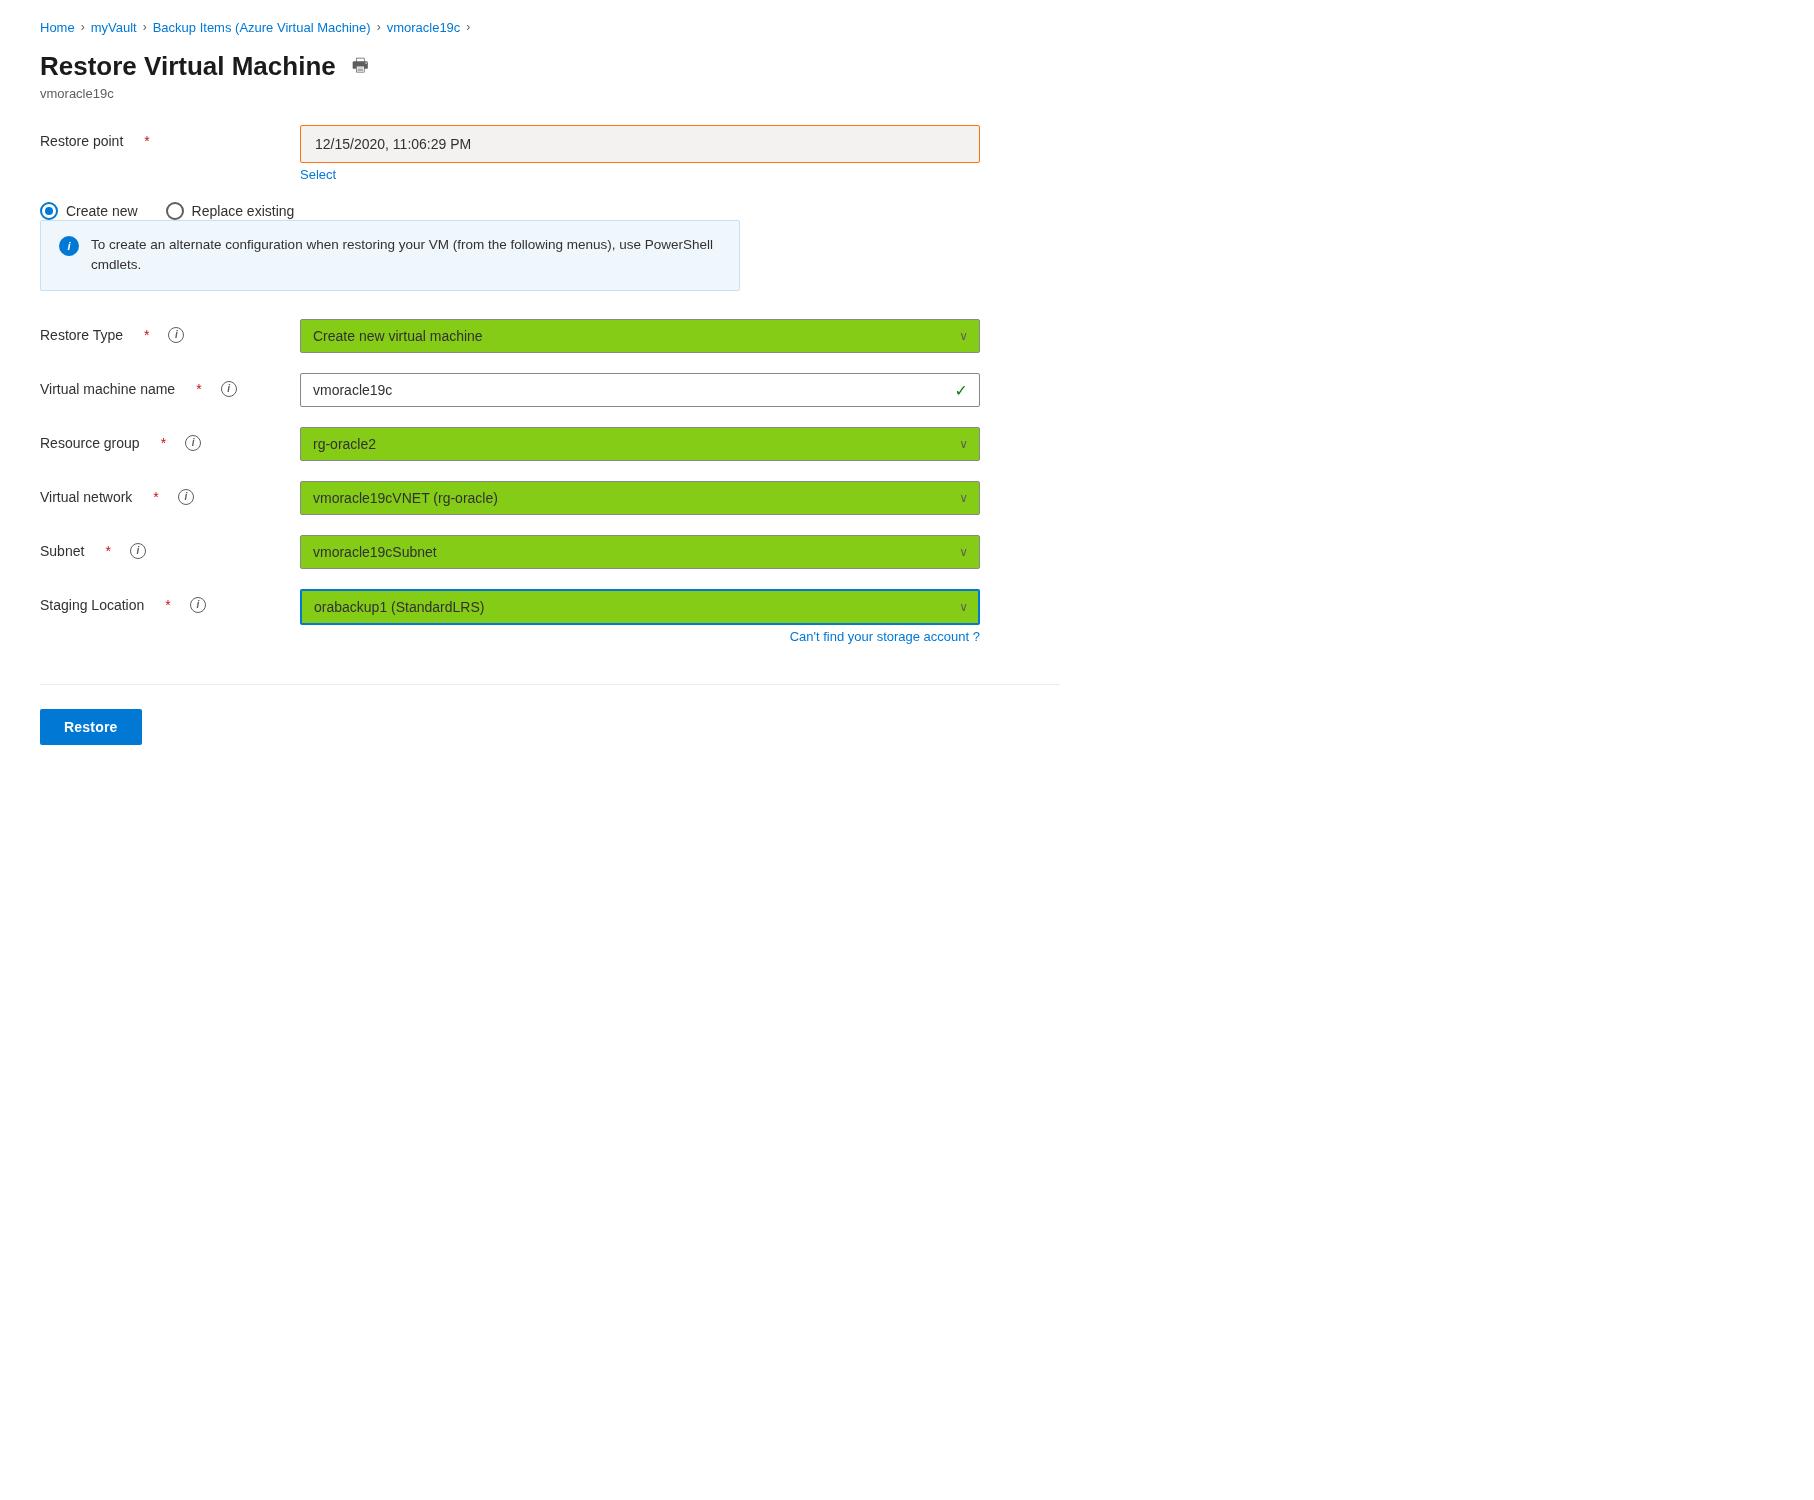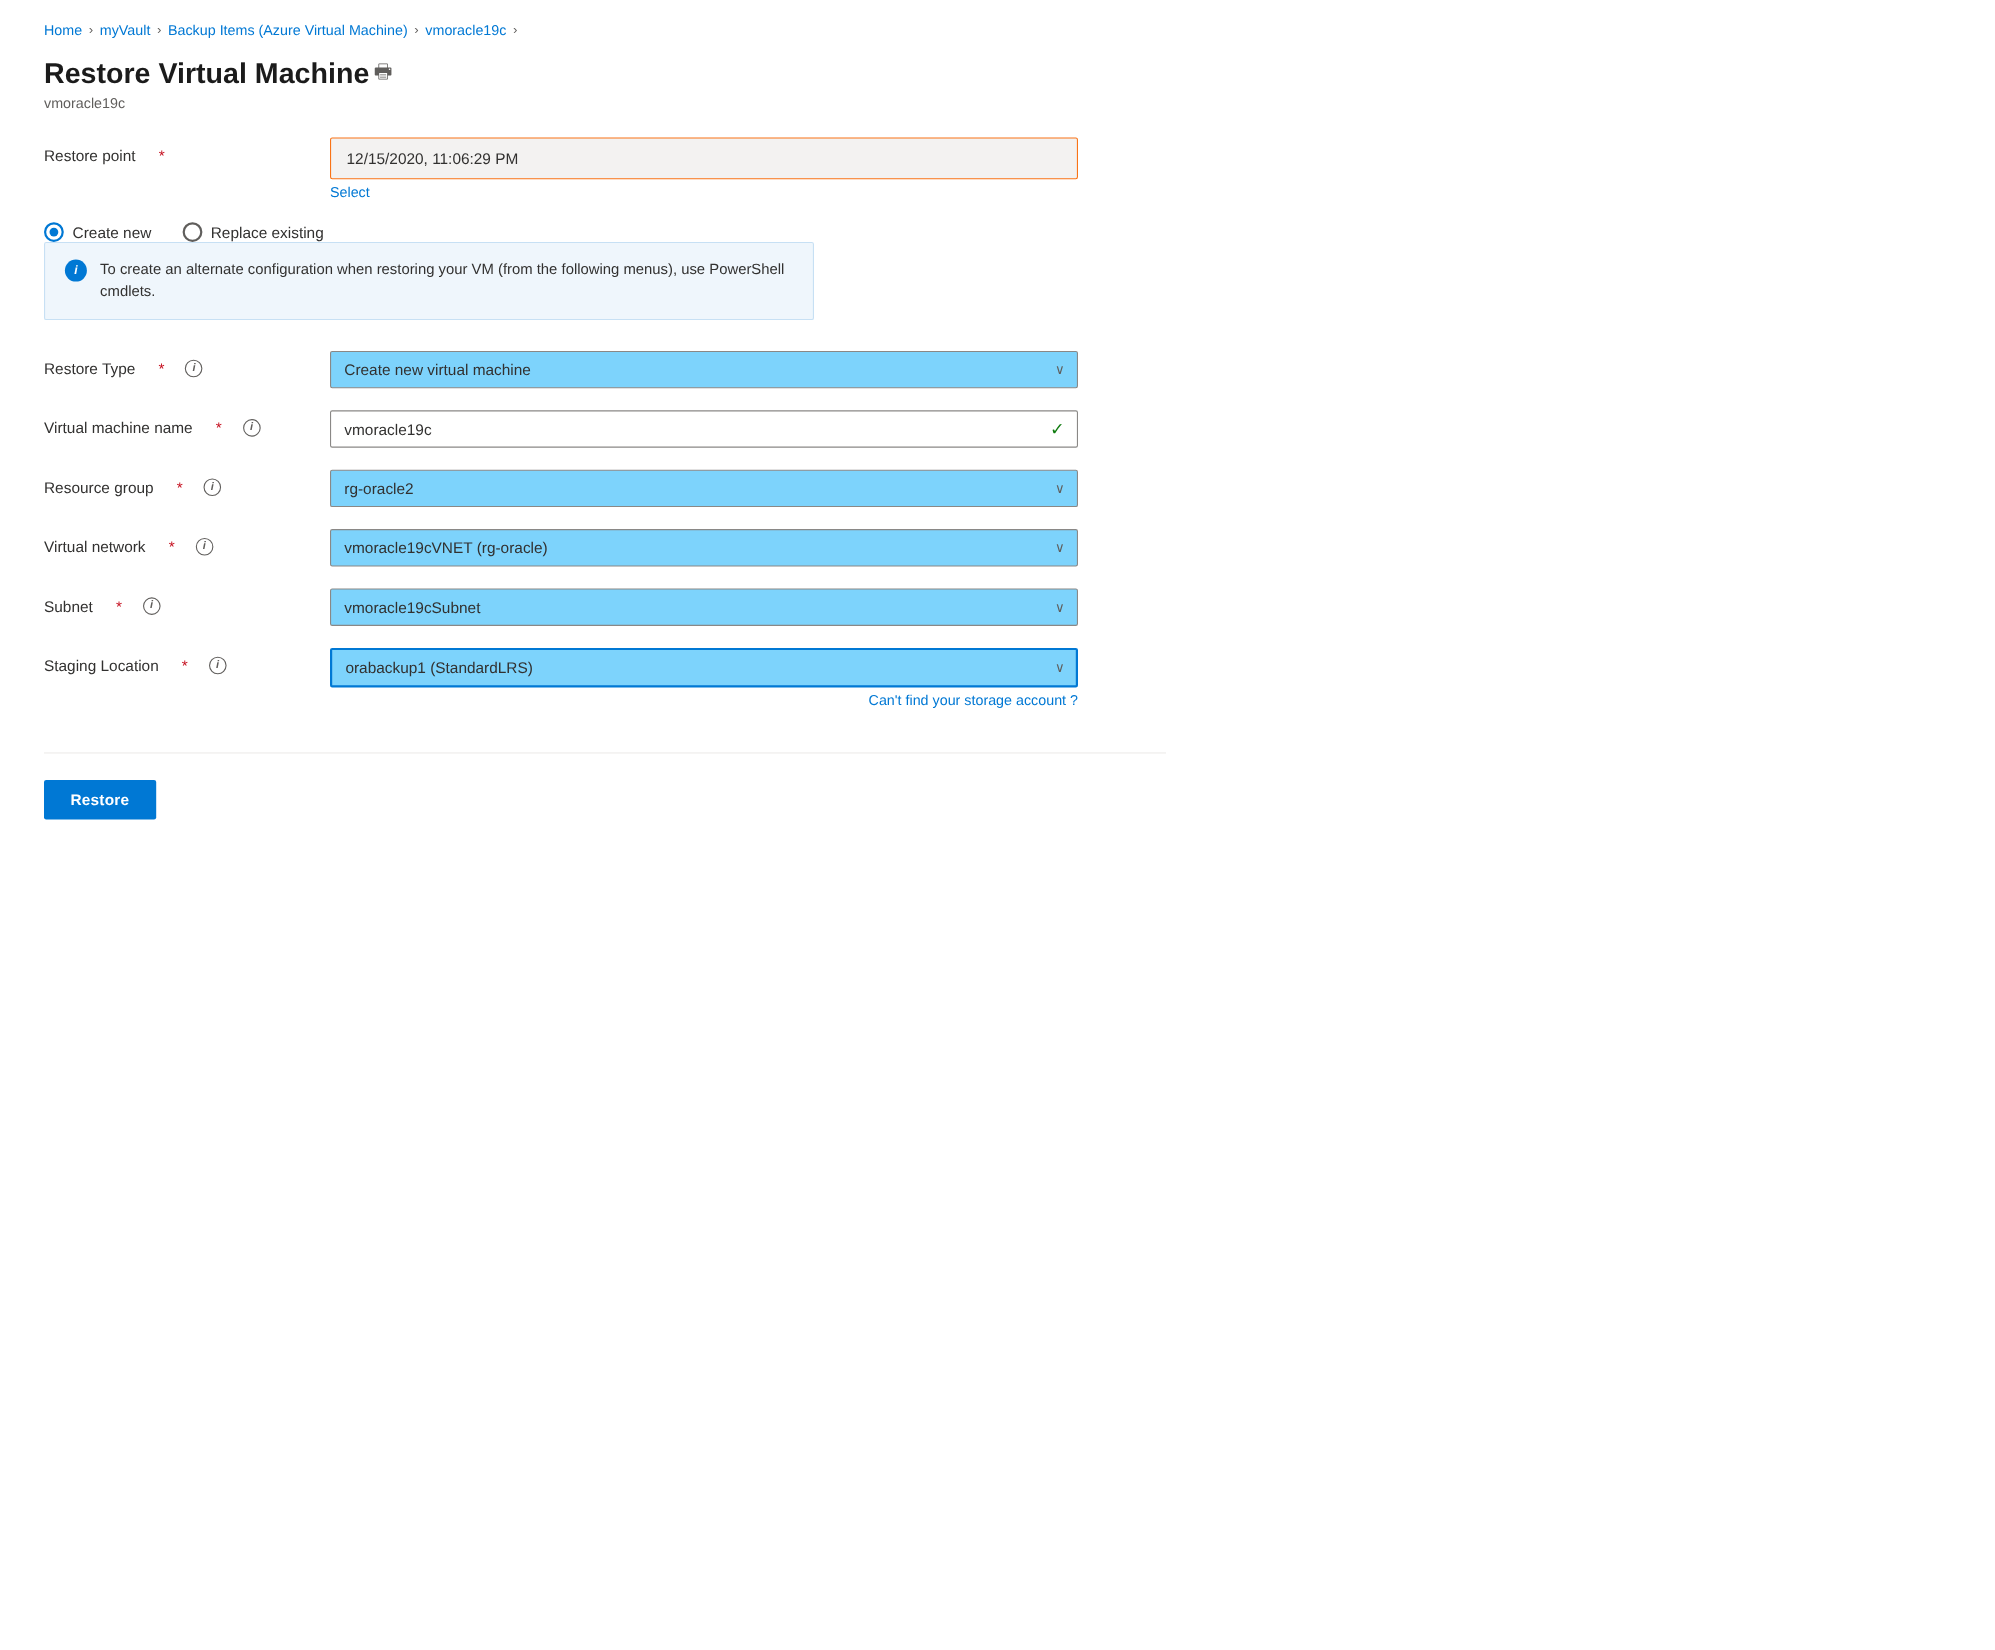--- a/index.html
+++ b/index.html
@@ -28,21 +28,21 @@
       text-decoration: none;
       cursor: pointer;
     }
     .breadcrumb-sep {
       color: #605e5c;
       font-size: 12px;
     }
     .page-title-row {
       display: flex;
       align-items: center;
-      gap: 4px;
+      gap: 16px;
       margin-bottom: 4px;
     }
     .page-title {
       font-size: 26px;
       font-weight: 600;
       color: #1b1b1b;
     }
     .print-icon {
       color: #605e5c;
       font-size: 18px;
@@ -194,21 +194,21 @@
       pointer-events: none;
       font-size: 12px;
     }
     .dropdown-field {
       width: 100%;
       border: 1px solid #8a8886;
       border-radius: 2px;
       padding: 8px 36px 8px 12px;
       font-size: 14px;
       color: #323130;
-      background: #7dd3fc;
+      background: #84cc16;
       cursor: pointer;
       display: flex;
       justify-content: space-between;
       user-select: none;
     }
     .dropdown-field.active-border {
       border-color: #0078d4;
       border-width: 2px;
     }
     .text-input {

